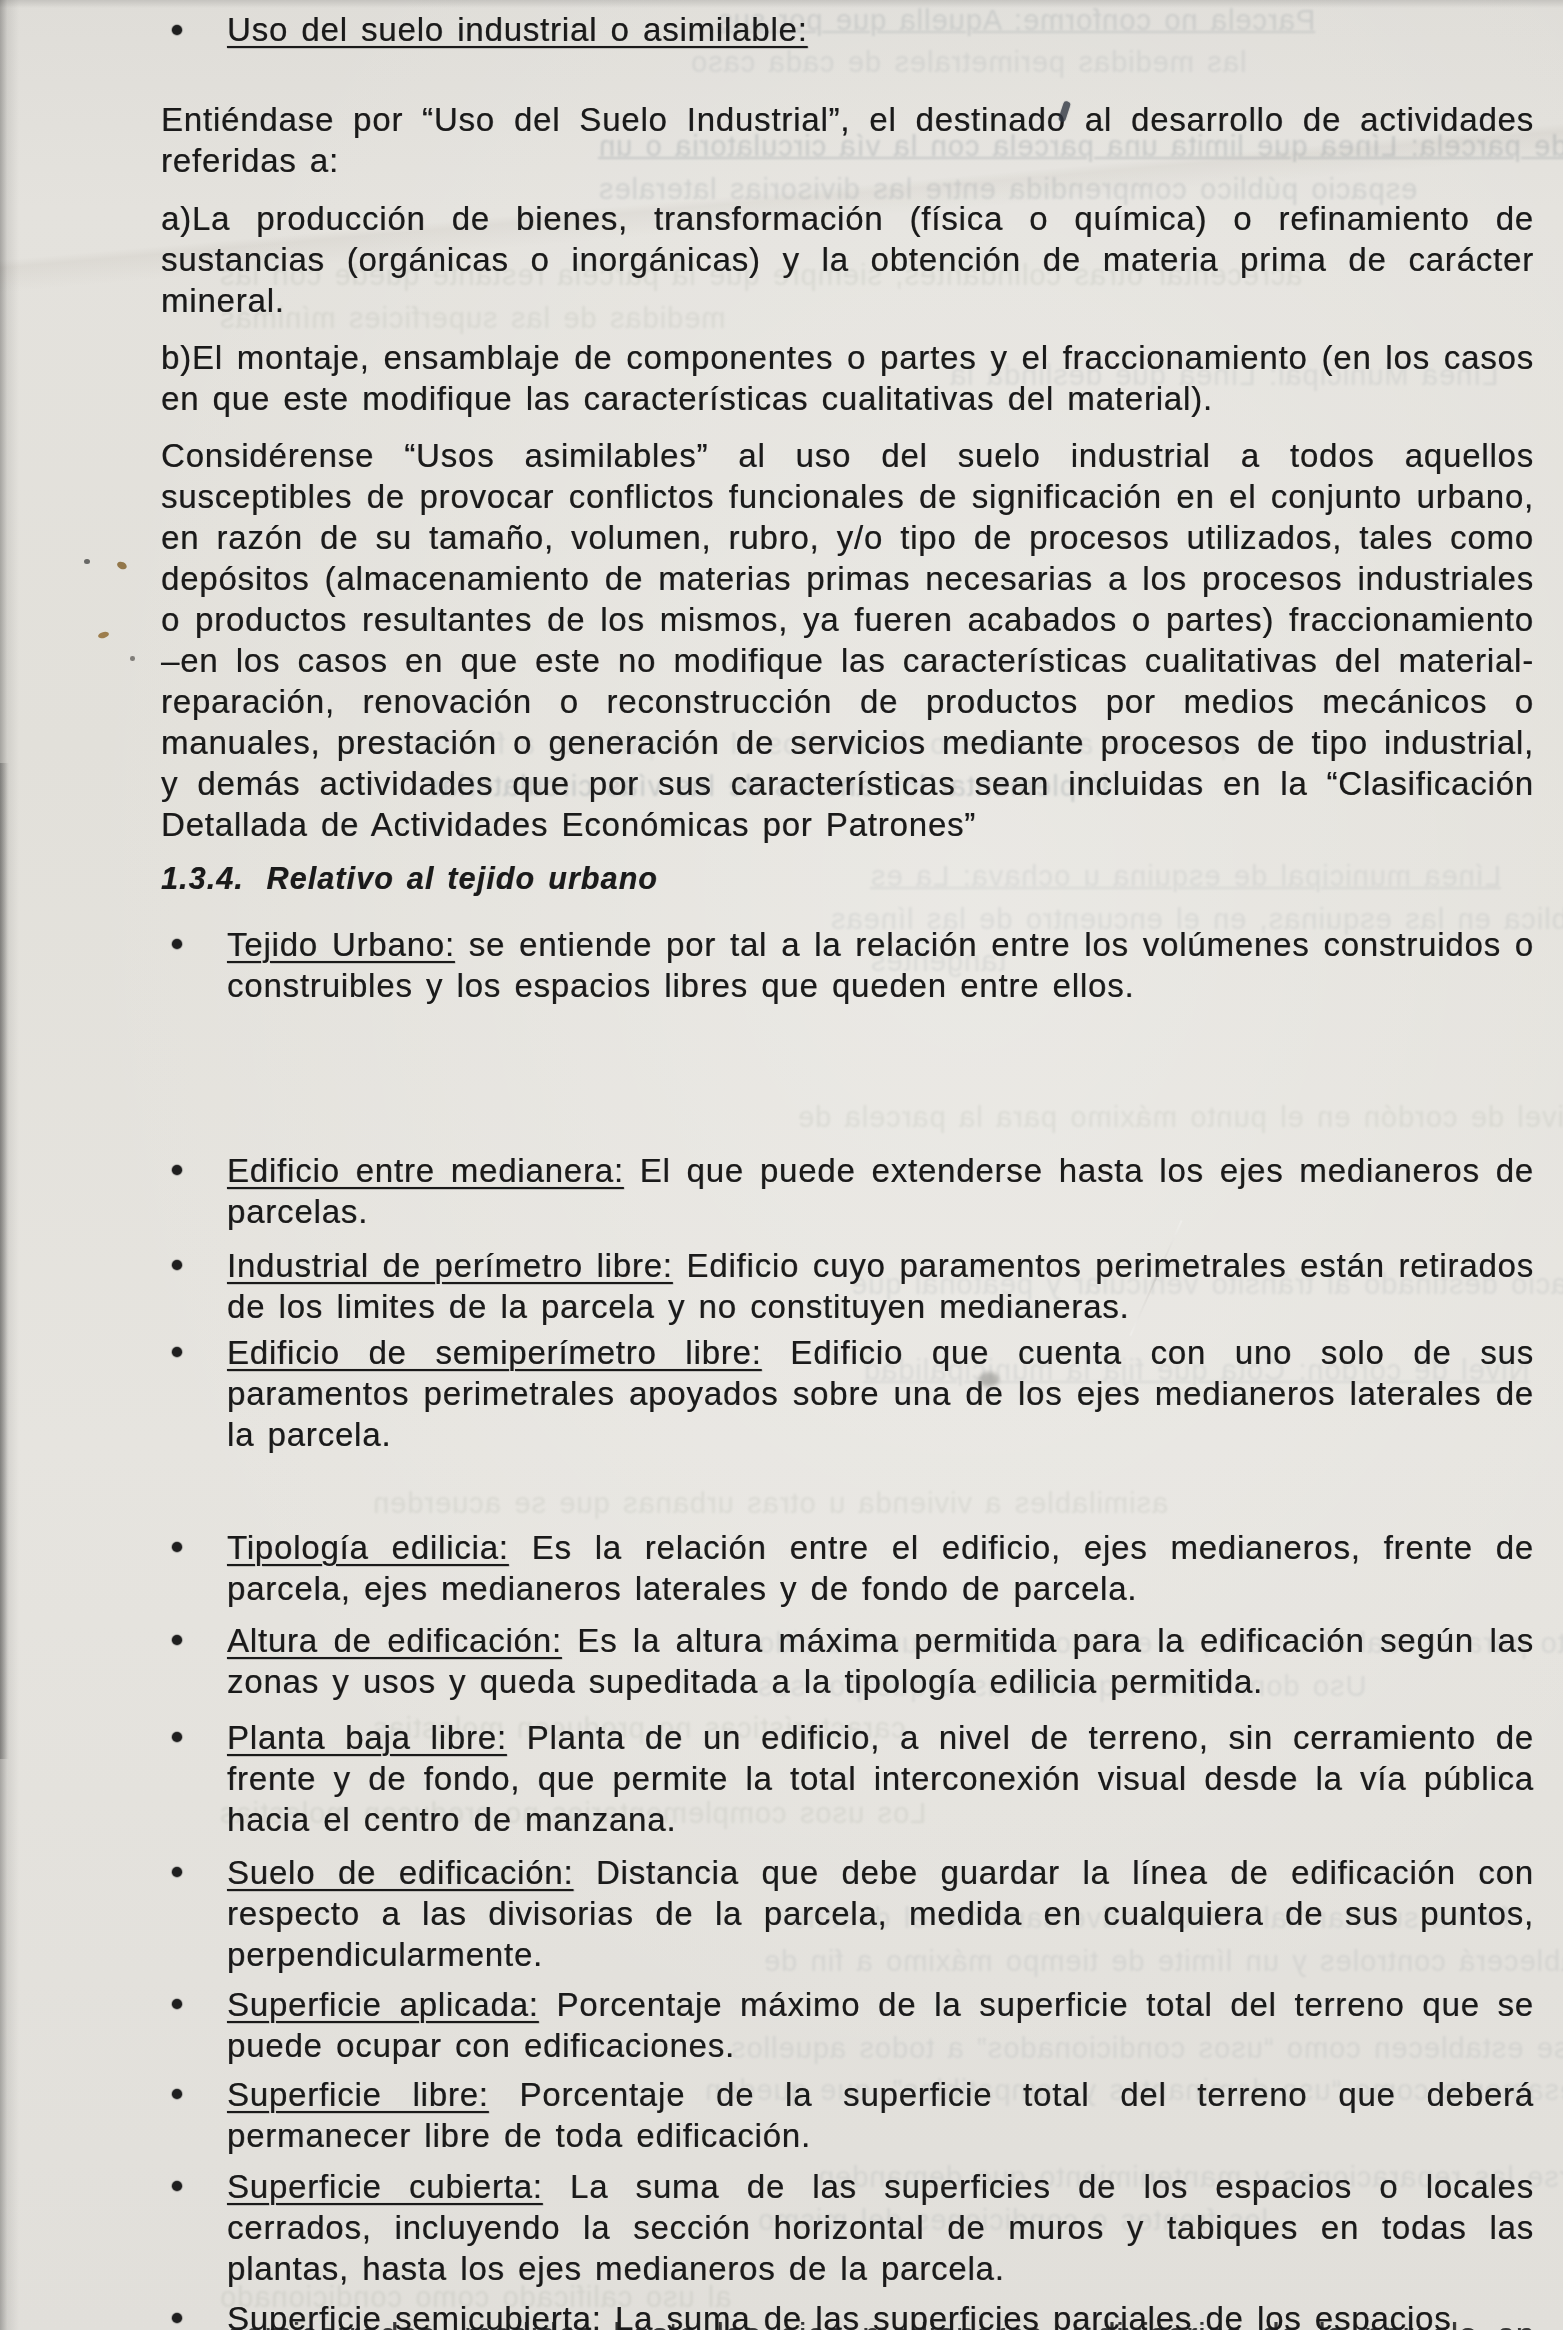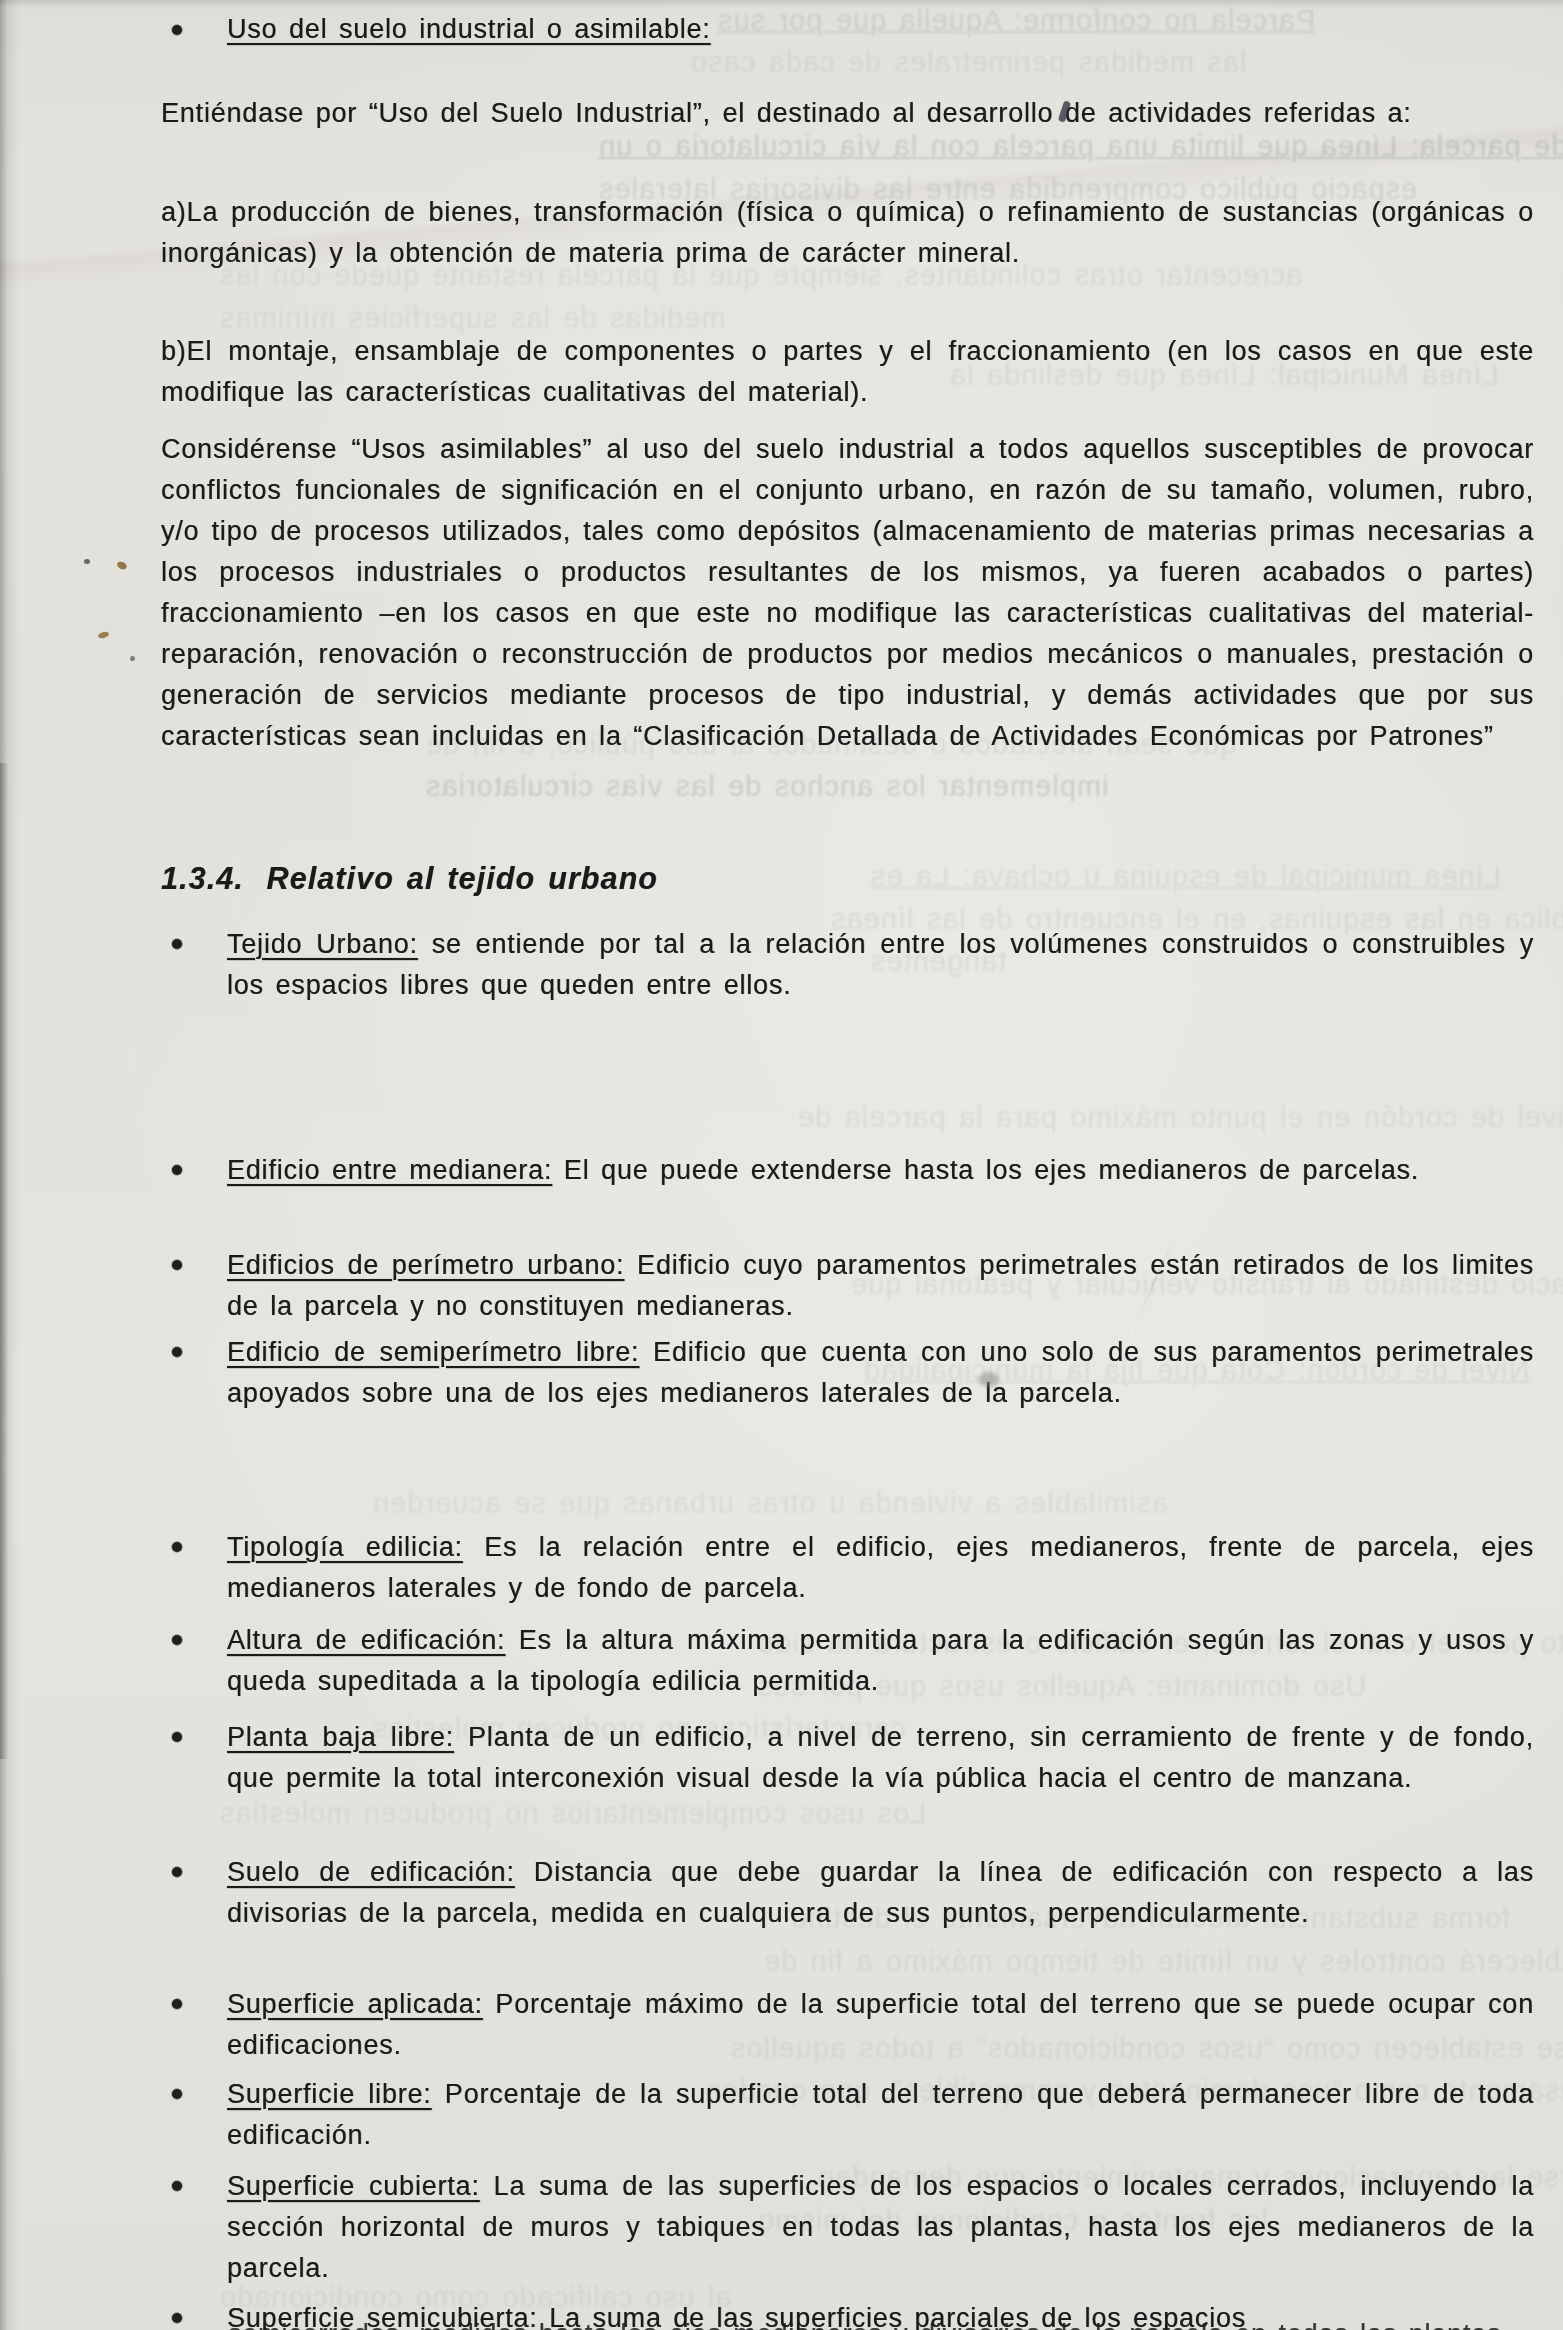--- a/index.html
+++ b/index.html
@@ -10,21 +10,21 @@
       radial-gradient(ellipse 1261px 1726px at 62% 38%, rgba(255,255,255,.26), rgba(255,255,255,0) 72%),
       linear-gradient(175deg, rgba(255,255,255,0) 259px, rgba(120,108,92,.07) 267px, rgba(120,108,92,0) 292px),
       linear-gradient(180deg,#dfddd8 0%,#e4e2dd 9%,#e2e0da 32%,#e6e4df 62%,#e1dfda 100%);
     background-color:#e2e0db;
   }
   .page{position:absolute;inset:0;}
 
   
   .blk{
     position:absolute;left:161px;width:1373px;
-    font-size:27px;line-height:41px;color:#1a1a1a;
+    font-size:33px;line-height:41px;color:#1a1a1a;
     letter-spacing:0.8px;word-spacing:3.3px;text-align:justify;
     text-shadow:0.4px 0.4px 0 rgba(26,26,26,.45), -0.3px -0.2px 0 rgba(26,26,26,.22);
   }
   .item{padding-left:66px;box-sizing:border-box;}
   .item::before{
     content:"";position:absolute;left:10.6px;top:15.3px;width:10.6px;height:10px;
     border-radius:50%;background:#1f1f1f;box-shadow:0 0 0.7px 0.7px rgba(30,30,30,.4);
   }
   .term{text-decoration:underline;text-decoration-thickness:2px;text-underline-offset:4.6px;}
   .hd{font-weight:700;letter-spacing:1.1px;font-style:italic;}
@@ -122,21 +122,21 @@
   <p class="blk t-p0">Entiéndase por “Uso del Suelo Industrial”, el destinado al desarrollo de actividades referidas a:</p>
   <p class="blk t-p2">b)El montaje, ensamblaje de componentes o partes y el fraccionamiento (en los casos en que este modifique las características cualitativas del material).</p>
   <p class="blk t-p3">Considérense “Usos asimilables” al uso del suelo industrial a todos aquellos susceptibles de provocar conflictos funcionales de significación en el conjunto urbano, en razón de su tamaño, volumen, rubro, y/o tipo de procesos utilizados, tales como depósitos (almacenamiento de materias primas necesarias a los procesos industriales o productos resultantes de los mismos, ya fueren acabados o partes) fraccionamiento –en los casos en que este no modifique las características cualitativas del material- reparación, renovación o reconstrucción de productos por medios mecánicos o manuales, prestación o generación de servicios mediante procesos de tipo industrial, y demás actividades que por sus características sean incluidas en la “Clasificación Detallada de Actividades Económicas por Patrones”</p>
 
   <h2 class="blk hd t-h" style="margin:0;font-size:30.5px;">
     <span class="num">1.3.4.</span><span>Relativo al tejido urbano</span>
   </h2>
 
   <div class="blk item t-d0"><span class="term">Tejido Urbano:</span><span> se entiende por tal a la relación entre los volúmenes construidos o construibles y los espacios libres que queden entre ellos.</span></div>
   <div class="blk item t-d2"><span class="term">Edificio entre medianera:</span><span> El que puede extenderse hasta los ejes medianeros de parcelas.</span></div>
-  <div class="blk item t-d3"><span class="term">Edificios de perímetro urbano:</span><span> Edificio cuyo paramentos perimetrales están retirados de los limites de la parcela y no constituyen medianeras.</span></div>
+  <div class="blk item t-d3"><span class="term">Industrial de perímetro libre:</span><span> Edificio cuyo paramentos perimetrales están retirados de los limites de la parcela y no constituyen medianeras.</span></div>
   <div class="blk item t-d4"><span class="term">Edificio de semiperímetro libre:</span><span> Edificio que cuenta con uno solo de sus paramentos perimetrales apoyados sobre una de los ejes medianeros laterales de la parcela.</span></div>
   <div class="blk item t-d6"><span class="term">Tipología edilicia:</span><span> Es la relación entre el edificio, ejes medianeros, frente de parcela, ejes medianeros laterales y de fondo de parcela.</span></div>
   <div class="blk item t-d7"><span class="term">Altura de edificación:</span><span> Es la altura máxima permitida para la edificación según las zonas y usos y queda supeditada a la tipología edilicia permitida.</span></div>
   <div class="blk item t-d8"><span class="term">Planta baja libre:</span><span> Planta de un edificio, a nivel de terreno, sin cerramiento de frente y de fondo, que permite la total interconexión visual desde la vía pública hacia el centro de manzana.</span></div>
   <div class="blk item t-d9"><span class="term">Suelo de edificación:</span><span> Distancia que debe guardar la línea de edificación con respecto a las divisorias de la parcela, medida en cualquiera de sus puntos, perpendicularmente.</span></div>
   <div class="blk item t-d10"><span class="term">Superficie aplicada:</span><span> Porcentaje máximo de la superficie total del terreno que se puede ocupar con edificaciones.</span></div>
   <div class="blk item t-d11"><span class="term">Superficie libre:</span><span> Porcentaje de la superficie total del terreno que deberá permanecer libre de toda edificación.</span></div>
   <div class="blk item t-d12"><span class="term">Superficie cubierta:</span><span> La suma de las superficies de los espacios o locales cerrados, incluyendo la sección horizontal de muros y tabiques en todas las plantas, hasta los ejes medianeros de la parcela.</span></div>
   <div class="blk item t-d13"><span class="term">Superficie semicubierta:</span><span> La suma de las superficies parciales de los espacios</span></div>
 

